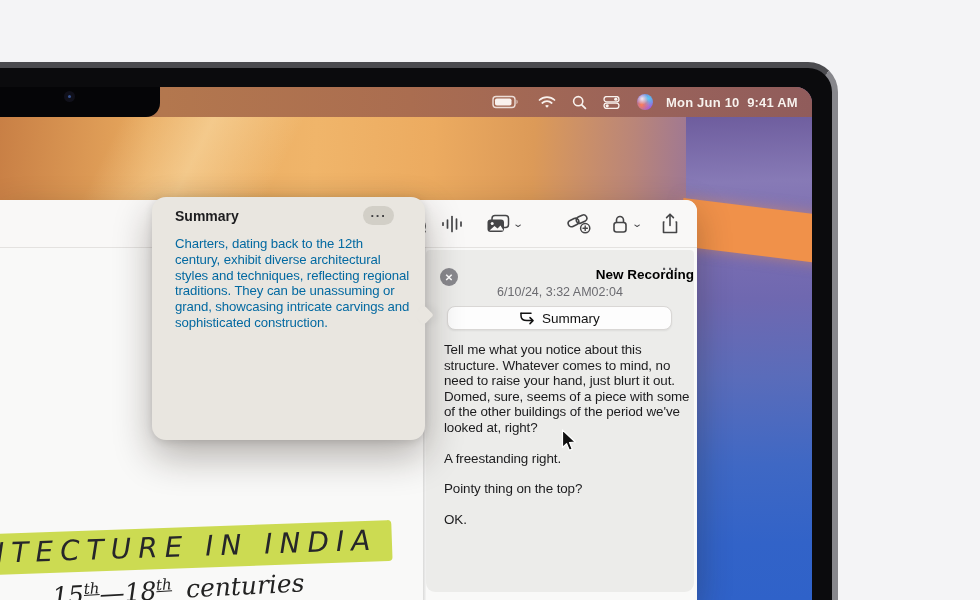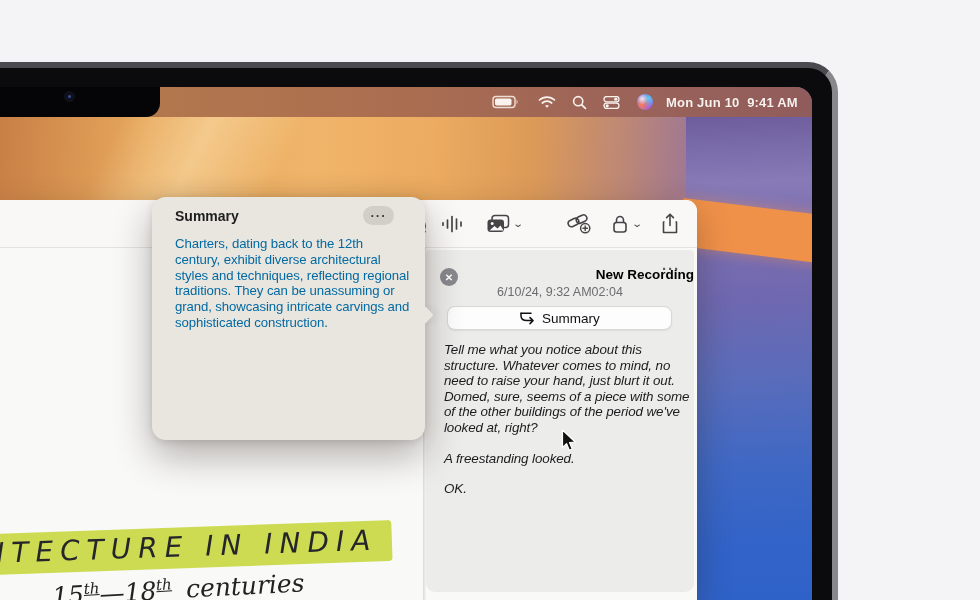--- a/index.html
+++ b/index.html
@@ -60,21 +60,21 @@
   .p-more{position:absolute;right:14px;top:10px;color:#59595e;font-size:15px;
     font-weight:700;letter-spacing:1px;}
   .p-date{position:absolute;left:0;top:35px;width:100%;text-align:center;
     font-size:12.5px;color:#6c6c71;}
   .p-date .dur{}
   .sum-btn{position:absolute;left:21px;top:56px;width:225px;height:24px;background:#fdfdfd;
     border:1px solid #d9d7d5;border-radius:8px;box-shadow:0 1px 2px rgba(0,0,0,.07);
     display:flex;align-items:center;justify-content:center;gap:7px;
     font-size:13.5px;color:#111;box-sizing:border-box;}
   .transcript{position:absolute;left:18px;top:92px;width:250px;color:#1c1c1e;}
-  .transcript p{margin:0 0 15px;font-size:13.4px;line-height:15.6px;letter-spacing:-.1px;font-style:italic;}
+  .transcript p{margin:0 0 15px;font-size:13.4px;line-height:15.6px;letter-spacing:-.1px;}
 
   
   .popover{left:152px;top:110px;width:273px;height:243px;background:#e9e6e0;
     border-radius:14px;box-shadow:0 16px 38px rgba(30,20,10,.32),0 2px 8px rgba(0,0,0,.12);}
   .pop-tail{position:absolute;right:-6px;top:111px;width:14px;height:14px;background:#e9e6e0;
     transform:rotate(45deg);border-radius:3px;box-shadow:4px -4px 8px rgba(0,0,0,.05);}
   .pop-title{position:absolute;left:23px;top:11px;font-size:14px;font-weight:700;color:#1d1d1f;}
   .pop-more{position:absolute;left:211px;top:9px;width:31px;height:19px;background:#d2cfc7;
     border-radius:10px;color:#3f3f42;font-size:13px;font-weight:700;letter-spacing:1px;
     display:flex;align-items:center;justify-content:center;}
@@ -210,32 +210,33 @@
       <div class="abs hand-sub"><span>15</span><sup>th</sup><span>—</span><span>18</span><sup>th</sup><span class="word">centuries</span></div>
 
     </div>
 
     <div class="abs v-div"></div>
 
     <div class="abs panel">
       <div class="p-close">✕</div>
       <div class="p-title">New Recording</div>
       <div class="p-more">···</div>
-      <div class="p-date"><span>6/10/24, 9:32 AM</span><span class="dur">02:04</span></div>
+      <div class="p-date"><span>6/10/24, 3:32 AM</span><span class="dur">02:04</span></div>
       <div class="sum-btn">
         <svg width="16" height="14" viewBox="0 0 16 14">
           <path d="M2 2.2 h10" fill="none" stroke="#111" stroke-width="1.5" stroke-linecap="round"></path>
           <path d="M2 2.2 v2.6 c0 3.4 2.6 4.8 6 4.8 h5.5" fill="none" stroke="#111" stroke-width="1.5" stroke-linecap="round"></path>
           <path d="M11 6.6 l3 3 -3 3" fill="none" stroke="#111" stroke-width="1.5" stroke-linecap="round" stroke-linejoin="round"></path>
         </svg>
         <span>Summary</span>
       </div>
       <div class="transcript">
         <p>Tell me what you notice about this structure. Whatever comes to mind, no need to raise your hand, just blurt it out. Domed, sure, seems of a piece with some of the other buildings of the period we've looked at, right?</p>
-        <p>A freestanding looked.</p>
+        <p>A freestanding right.</p>
+        <p>Pointy thing on the top?</p>
         <p>OK.</p>
       </div>
     </div>
 
     <div class="abs cursor">
       <svg width="17" height="24" viewBox="0 0 17 24">
         <path d="M1.5 1 L1.5 18.5 L5.6 14.6 L8.3 21.3 L11.2 20.1 L8.5 13.5 L14.5 13.2 Z" fill="#111" stroke="#fff" stroke-width="1.2" stroke-linejoin="round"></path>
       </svg>
     </div>
   </div>

